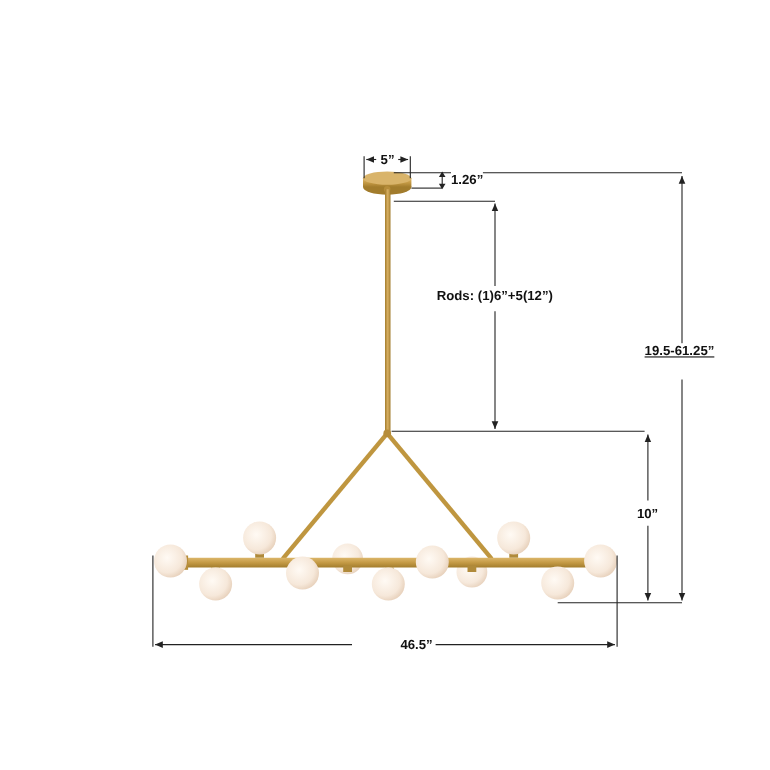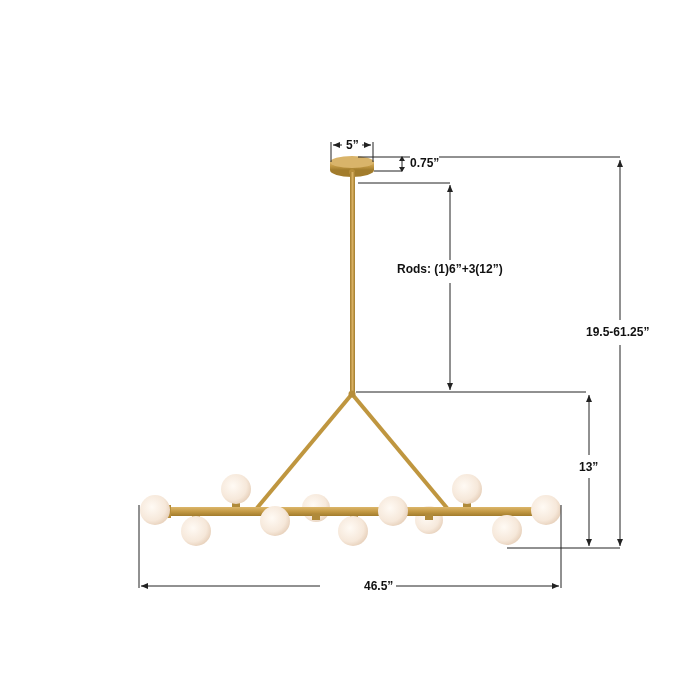--- a/index.html
+++ b/index.html
@@ -110,18 +110,18 @@
       <line x1="375" y1="586" x2="559" y2="586" marker-end="url(#arrow)"></line>
     </g>
 
     <g fill="#222">
       <path d="M402,156 L399,161 L405,161 Z"></path>
       <path d="M402,172 L399,167 L405,167 Z"></path>
     </g>
   </svg>
 
   <span class="label" style="left:344px; top:138px; padding:0 2px;">5”</span>
-  <span class="label" style="left:410px; top:156px;">0.75”</span>
-  <span class="label" style="left:397px; top:262px;">Rods: (1)6”+3(12”)</span>
-  <span class="label" style="left:586px; top:325px;">19.5-61.25”</span>
-  <span class="label" style="left:579px; top:460px;">13”</span>
+  <span class="label" style="left:410px; top:156px;">1.26”</span>
+  <span class="label" style="left:397px; top:262px;">Rods: (1)6”+5(12”)</span>
+  <span class="label" style="left:586px; top:312px;text-decoration:underline;">19.5-61.25”</span>
+  <span class="label" style="left:579px; top:460px;">10”</span>
   <span class="label" style="left:331px; top:579px; padding:0 3px;margin-left:30px;">46.5”</span>
 </div>
 
 </body></html>

